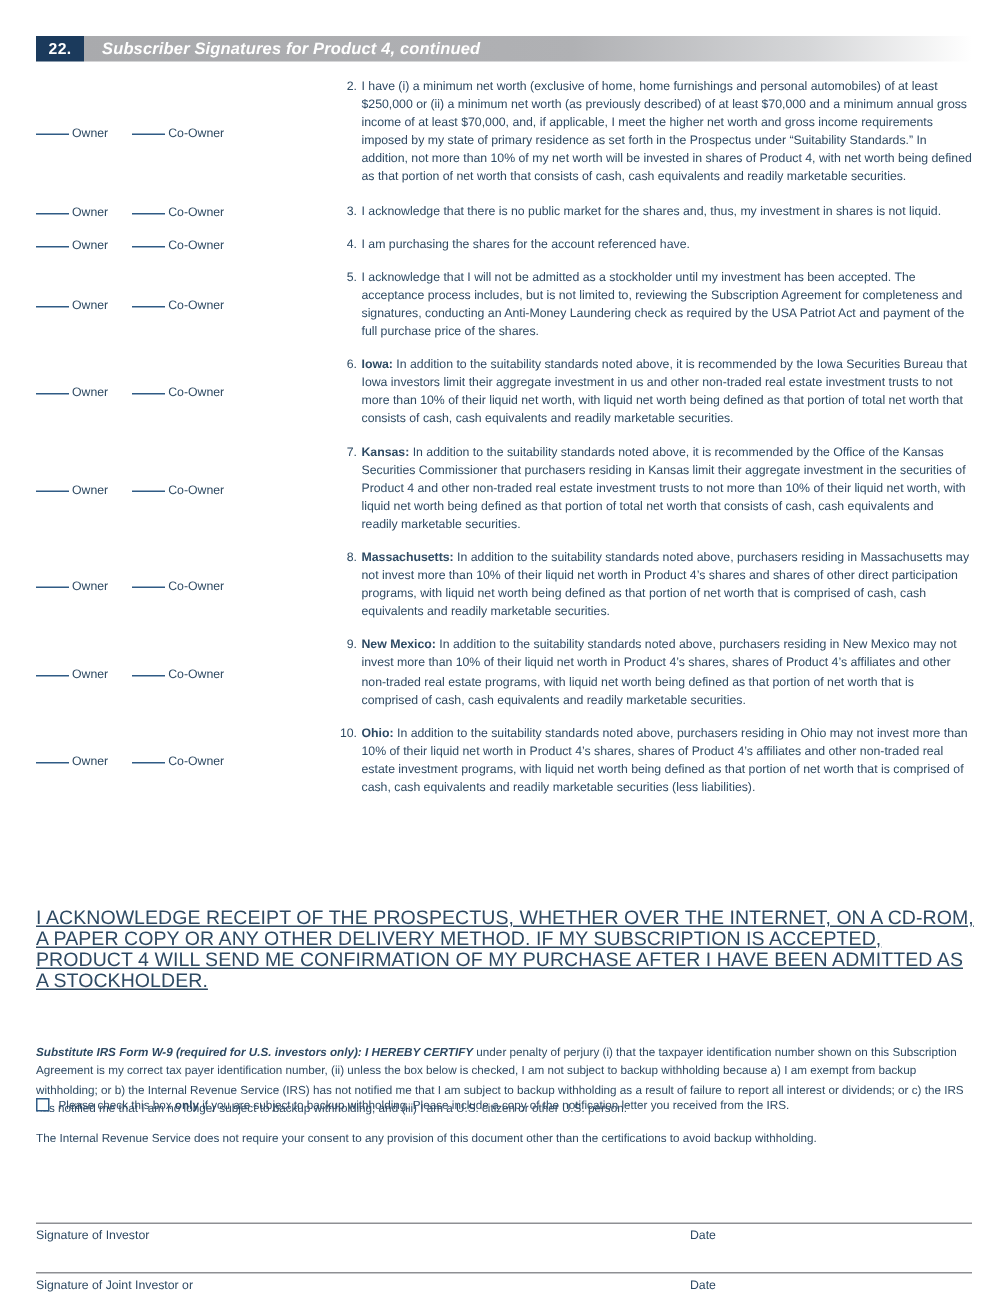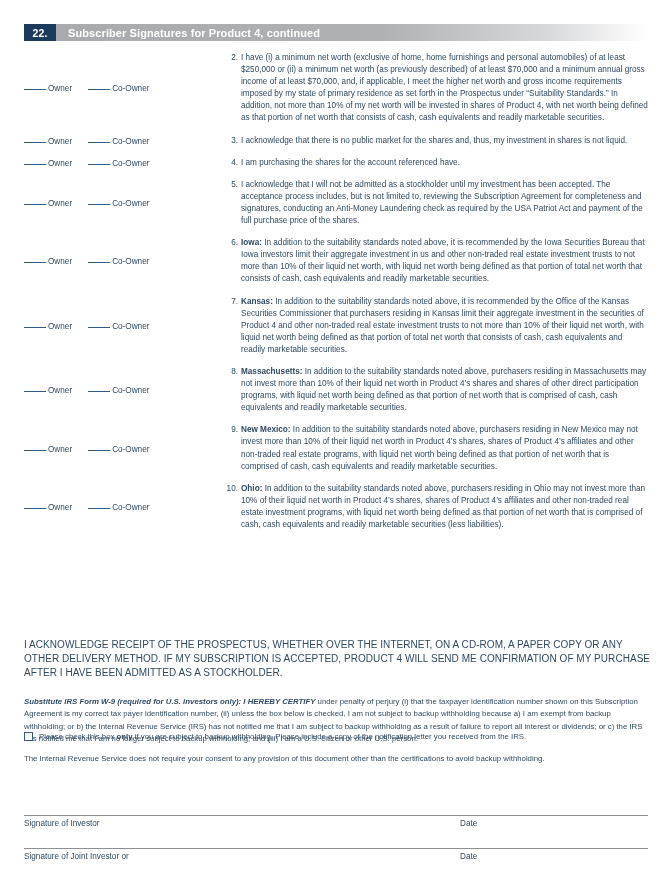--- a/index.html
+++ b/index.html
@@ -51,20 +51,21 @@
     display: flex;
     align-items: center;
   }
   .section-title {
     color: #ffffff;
     font-size: 11px;
     font-weight: bold;
     padding-left: 12px;
     letter-spacing: 0.1px;
     white-space: nowrap;
+    font-style: italic;
   }
 
   
   .ack-list {
     position: absolute;
     left: 24px;
     top: 52px;
     width: 624px;
   }
   .ack-row {
@@ -118,26 +119,27 @@
     text-align: left;
   }
   .item-text b, .state {
     font-weight: bold;
   }
 
   
   .ack-statement {
     position: absolute;
     left: 24px;
-    top: 638px;
+    top: 605px;
     width: 628px;
-    font-size: 10px;
+    font-size: 13px;
     line-height: 14px;
     color: #2e4a63;
     letter-spacing: 0.05px;
+    text-decoration: underline;
   }
 
   
   .w9 {
     position: absolute;
     left: 24px;
     top: 696px;
     width: 626px;
     font-size: 7.8px;
     line-height: 12.4px;

